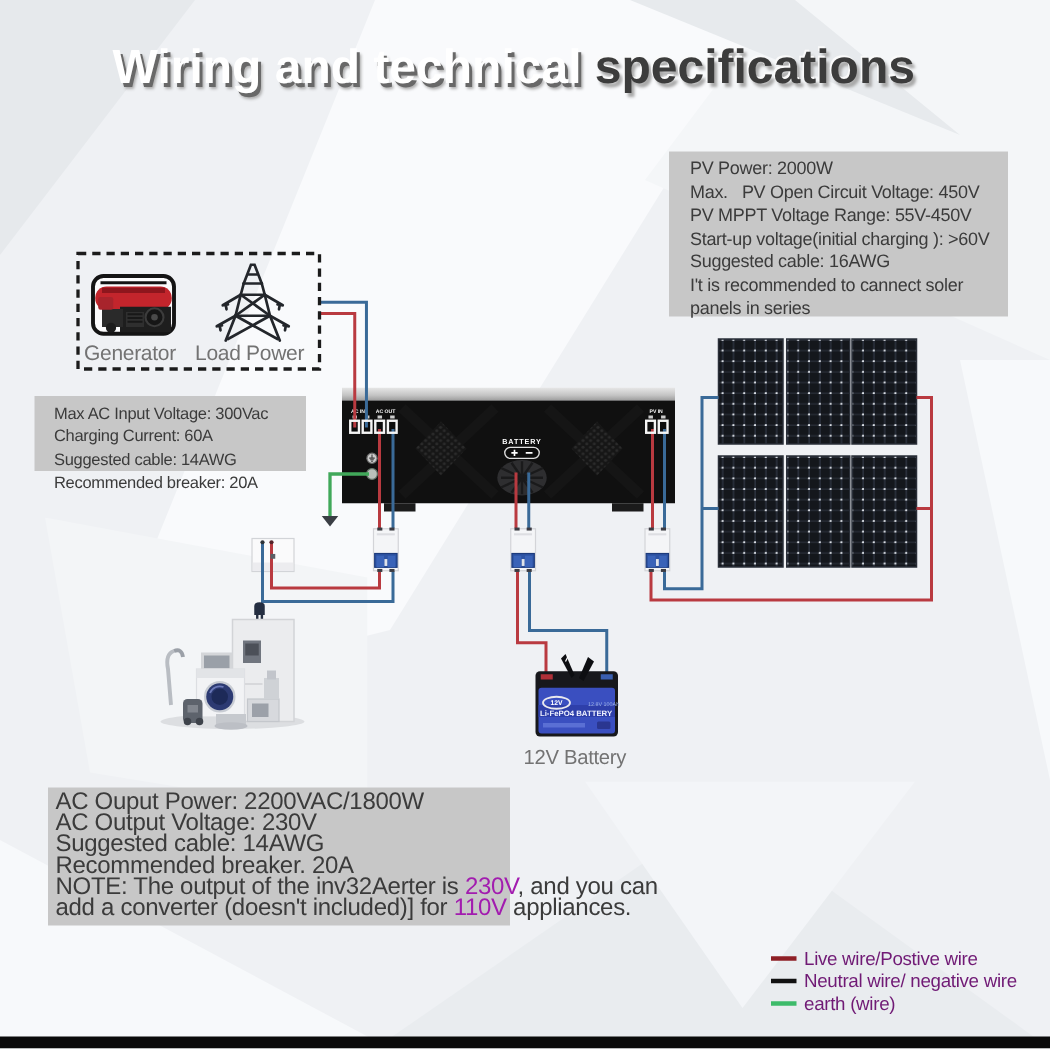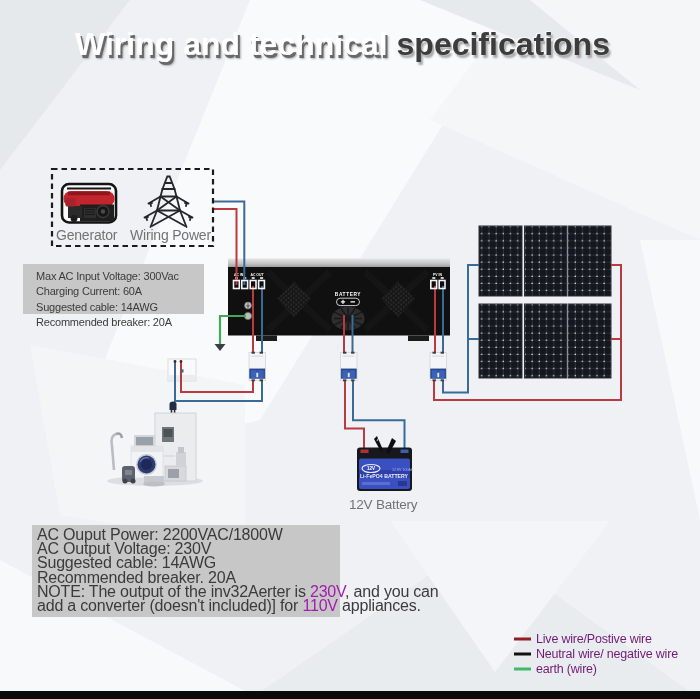--- a/index.html
+++ b/index.html
@@ -33,25 +33,26 @@
   <div class="bgpoly" style="background:#f4f6f8;clip-path:polygon(520px 0px,700px 0px,700px 240px,430px 120px);"></div>
   <div class="bgpoly" style="background:#e7eaed;clip-path:polygon(420px 0px,530px 0px,640px 90px);"></div>
   <div class="bgpoly" style="background:#f3f5f7;clip-path:polygon(30px 345px,245px 385px,245px 545px,60px 515px);"></div>
   <div class="bgpoly" style="background:#f7f9fb;clip-path:polygon(0px 560px,260px 699px,0px 699px);"></div>
   <div class="bgpoly" style="background:#e9ecef;clip-path:polygon(250px 699px,480px 540px,700px 699px);"></div>
   <div class="bgpoly" style="background:#f3f5f8;clip-path:polygon(390px 521px,610px 521px,495px 672px);"></div>
   <div class="bgpoly" style="background:#f7f9fb;clip-path:polygon(640px 240px,700px 240px,700px 520px);"></div>
   <div id="title"><span class="w">Wiring and technical </span><span class="d">specifications</span></div>
 
   <div class="lbl" id="lgen">Generator</div>
-  <div class="lbl" id="lmains">Wiring Power</div>
+  <div class="lbl" id="lmains">Load Power</div>
   <div class="lbl" id="lacload">AC Load</div>
   <div class="lbl" id="lbatt">12V Battery</div>
 
   <div class="gbox" id="boxA">Max AC Input Voltage: 300Vac<br>Charging Current: 60A<br>Suggested cable: 14AWG<br>Recommended breaker: 20A</div>
+  <div class="gbox" id="boxB">PV Power: 2000W<br>Max.&nbsp;&nbsp;&nbsp;PV Open Circuit Voltage: 450V<br>PV MPPT Voltage Range: 55V-450V<br>Start-up voltage(initial charging ): &gt;60V<br>Suggested cable: 16AWG<br>I't is recommended to cannect soler<br>panels in series</div>
   <div class="gbox" id="boxD">AC Ouput Power: 2200VAC/1800W<br>AC Output Voltage: 230V<br>Suggested cable: 14AWG<br>Recommended breaker. 20A<br>NOTE: The output of the inv32Aerter is <span class="red">230V</span>, and you can<br>add a converter (doesn't included)] for <span class="red">110V</span> appliances.</div>
 
   <div class="leg" style="top:632px;">Live wire/Postive wire</div>
   <div class="leg" style="top:647px;">Neutral wire/ negative wire</div>
   <div class="leg" style="top:662px;">earth (wire)</div>
 
   <svg width="700" height="699" viewBox="0 0 700 699">
     <defs>
       <linearGradient id="strip" x1="0" y1="0" x2="0" y2="1">
         <stop offset="0" stop-color="#e6e6e6"></stop>

